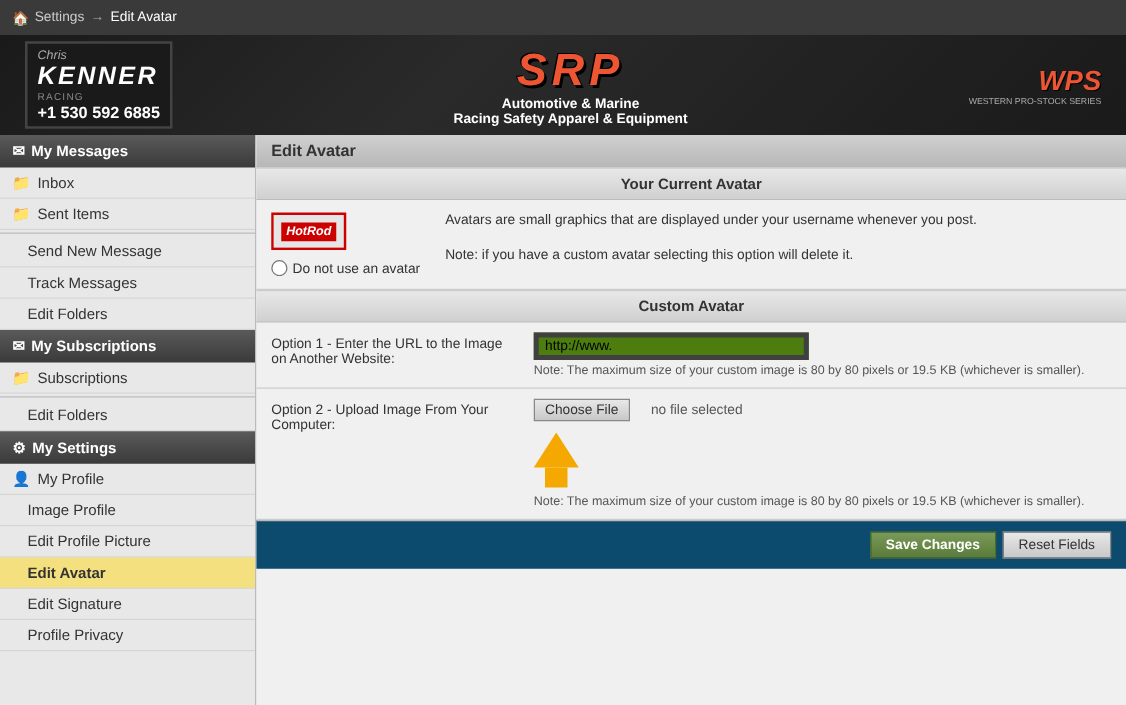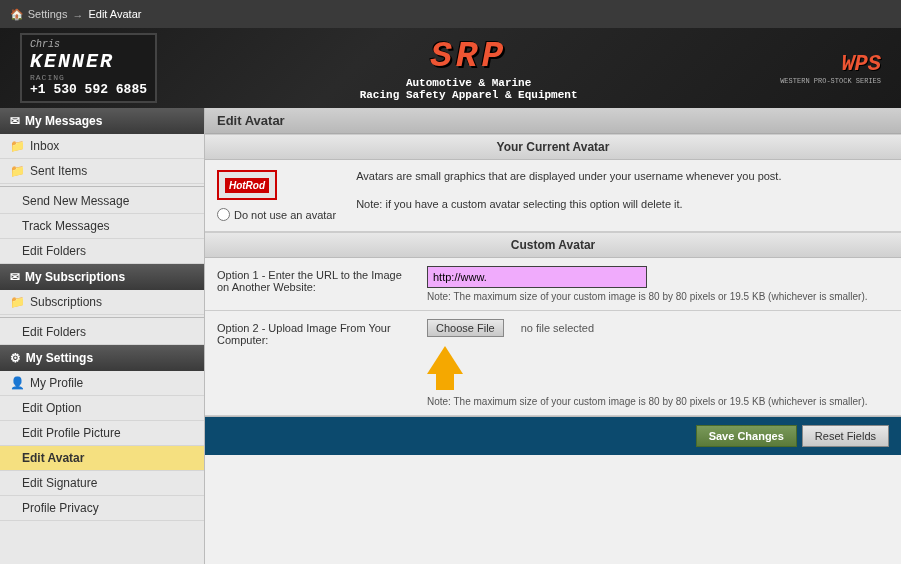--- a/index.html
+++ b/index.html
@@ -18,21 +18,20 @@
 
     
     .banner {
       height: 80px;
       background: linear-gradient(135deg, #1a1a1a 0%, #2a2a2a 40%, #1a1a1a 100%);
       display: flex;
       align-items: center;
       justify-content: center;
       overflow: hidden;
       position: relative;
-      font-family: Liberation Mono, monospace;
     }
     .banner-inner {
       display: flex;
       align-items: center;
       gap: 20px;
       width: 100%;
       padding: 0 20px;
     }
     .banner-logo-kenner {
       background: #1a1a1a;
@@ -172,24 +171,24 @@
       width: 200px;
       flex-shrink: 0;
       font-size: 11px;
       color: #333;
       padding-top: 3px;
     }
     .option-control { flex: 1; }
     .url-input {
       width: 220px;
       height: 22px;
-      border: 1px solid #404040;
+      border: 4px solid #404040;
       padding: 2px 5px;
       font-size: 11px;
-      background: #f0abfc;
+      background: #4d7c0f;
     }
     .option-note {
       font-size: 10px;
       color: #555;
       margin-top: 3px;
     }
 
     .upload-row {
       display: flex;
       padding: 8px 12px;
@@ -336,21 +335,21 @@
 
     <div class="sidebar-section-header">
       <span>⚙</span>
       <span>My Settings</span>
     </div>
     <div class="sidebar-item has-icon">
       <span>👤</span>
       <span>My Profile</span>
     </div>
     <div class="sidebar-item">
-      <span>Edit Option</span>
+      <span>Image Profile</span>
     </div>
     <div class="sidebar-item">
       <span>Edit Profile Picture</span>
     </div>
     <div class="sidebar-item active">
       <span>Edit Avatar</span>
     </div>
     <div class="sidebar-item">
       <span>Edit Signature</span>
     </div>

